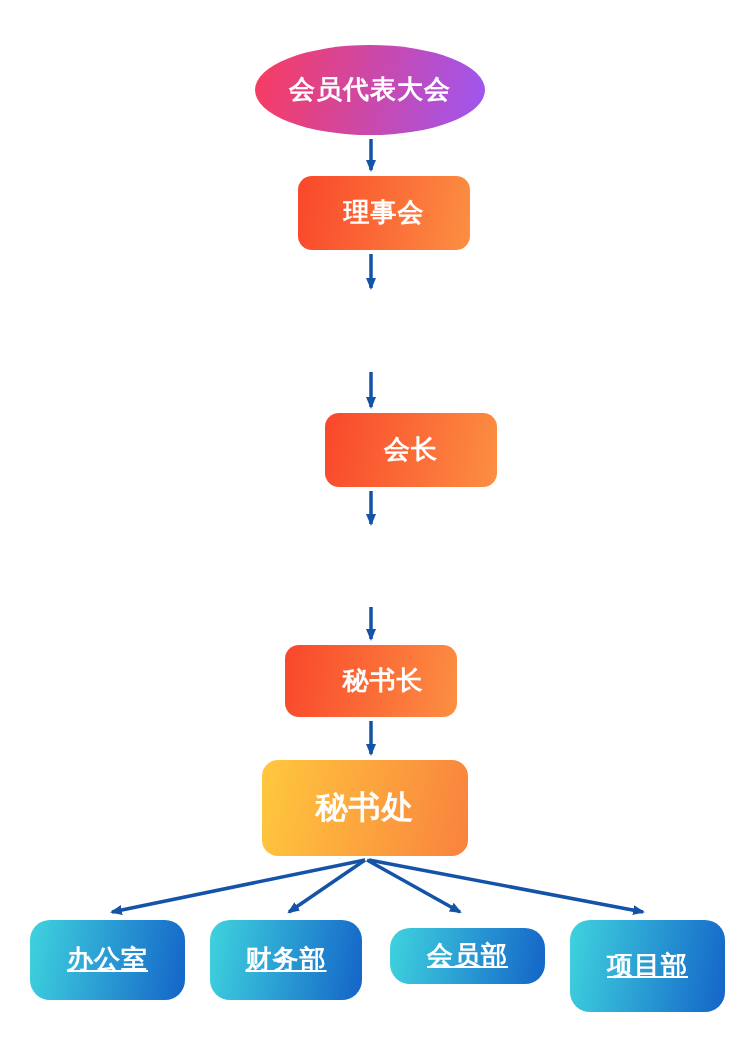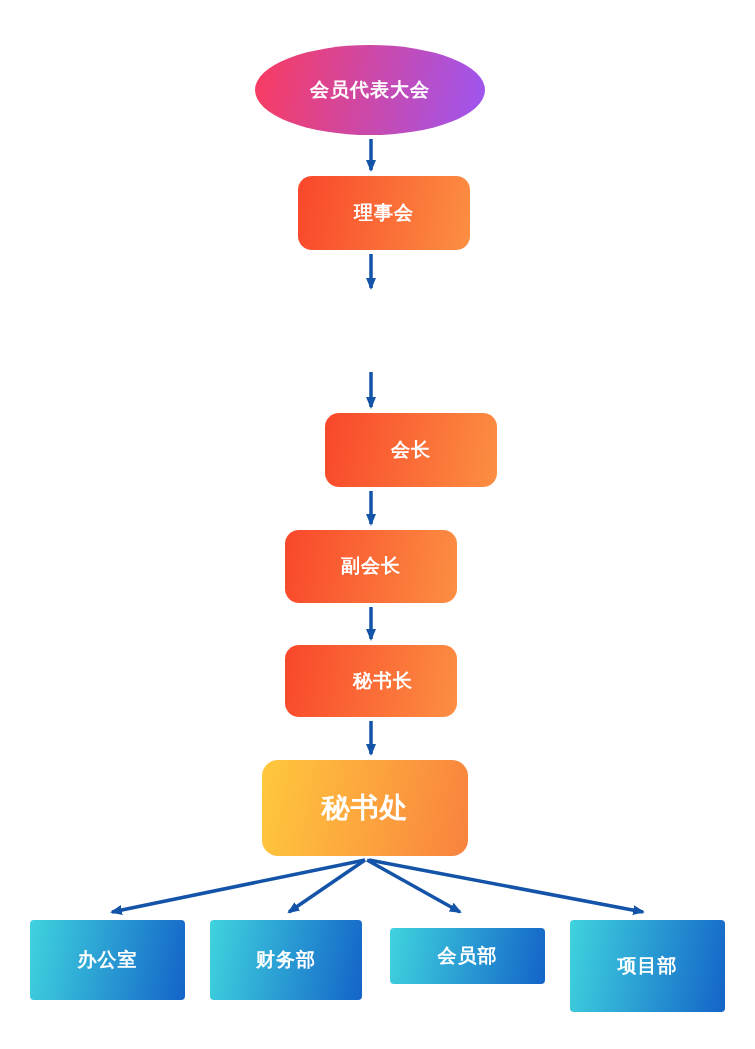--- a/index.html
+++ b/index.html
@@ -29,39 +29,40 @@
   .node {
     position: absolute;
     display: flex;
     flex-direction: column;
     align-items: center;
     justify-content: center;
     color: var(--label-text, #ffffff);
     font-weight: bold;
     text-align: center;
     letter-spacing: 1px;
-    font-size: 19px;
+    font-size: 26px;
     line-height: 1.3;
   }
   .ellipse {
     border-radius: 50%;
     background: linear-gradient(100deg, var(--ellipse-start, #fa3b5f), var(--ellipse-end, #9d56f2));
   }
   .orange {
     border-radius: 14px;
     background: linear-gradient(100deg, var(--box-start, #f9472b), var(--box-end, #fc8f42));
   }
   .secretariat {
     border-radius: 16px;
     background: linear-gradient(100deg, var(--secretariat-start, #ffc83d), var(--secretariat-end, #f9823e));
-    font-size: 28px;
+    font-size: 32px;
   }
   .dept {
-    border-radius: 4px;
+    border-radius: 20px;
     background: linear-gradient(100deg, var(--dept-start, #3fd3de), var(--dept-end, #1464c8));
+    text-decoration: underline;
   }
   .lbl { display: block; }
 </style>
 </head>
 <body>
 
 <div class="canvas">
 
   <svg class="arrows" width="755" height="1049" viewBox="0 0 755 1049" xmlns="http://www.w3.org/2000/svg">
     <defs>
@@ -89,23 +90,20 @@
 
   <div class="node orange" style="left:298px; top:176px; width:172px; height:74px;">
     <span class="lbl">理事会</span>
   </div>
 
 
   <div class="node orange" style="left:285px; top:413px; width:172px; height:74px;margin-left:40px;">
     <span class="lbl">会长</span>
   </div>
 
-  <div class="node orange" style="left:285px; top:530px; width:172px; height:73px;">
-    <span class="lbl">副会长</span>
-  </div>
 
   <div class="node orange" style="left:285px; top:645px; width:172px; height:72px;padding-left:24px;">
     <span class="lbl">秘书长</span>
   </div>
 
   <div class="node secretariat" style="left:262px; top:760px; width:206px; height:96px;">
     <span class="lbl">秘书处</span>
   </div>
 
   <div class="node dept" style="left:30px; top:920px; width:155px; height:80px;">

